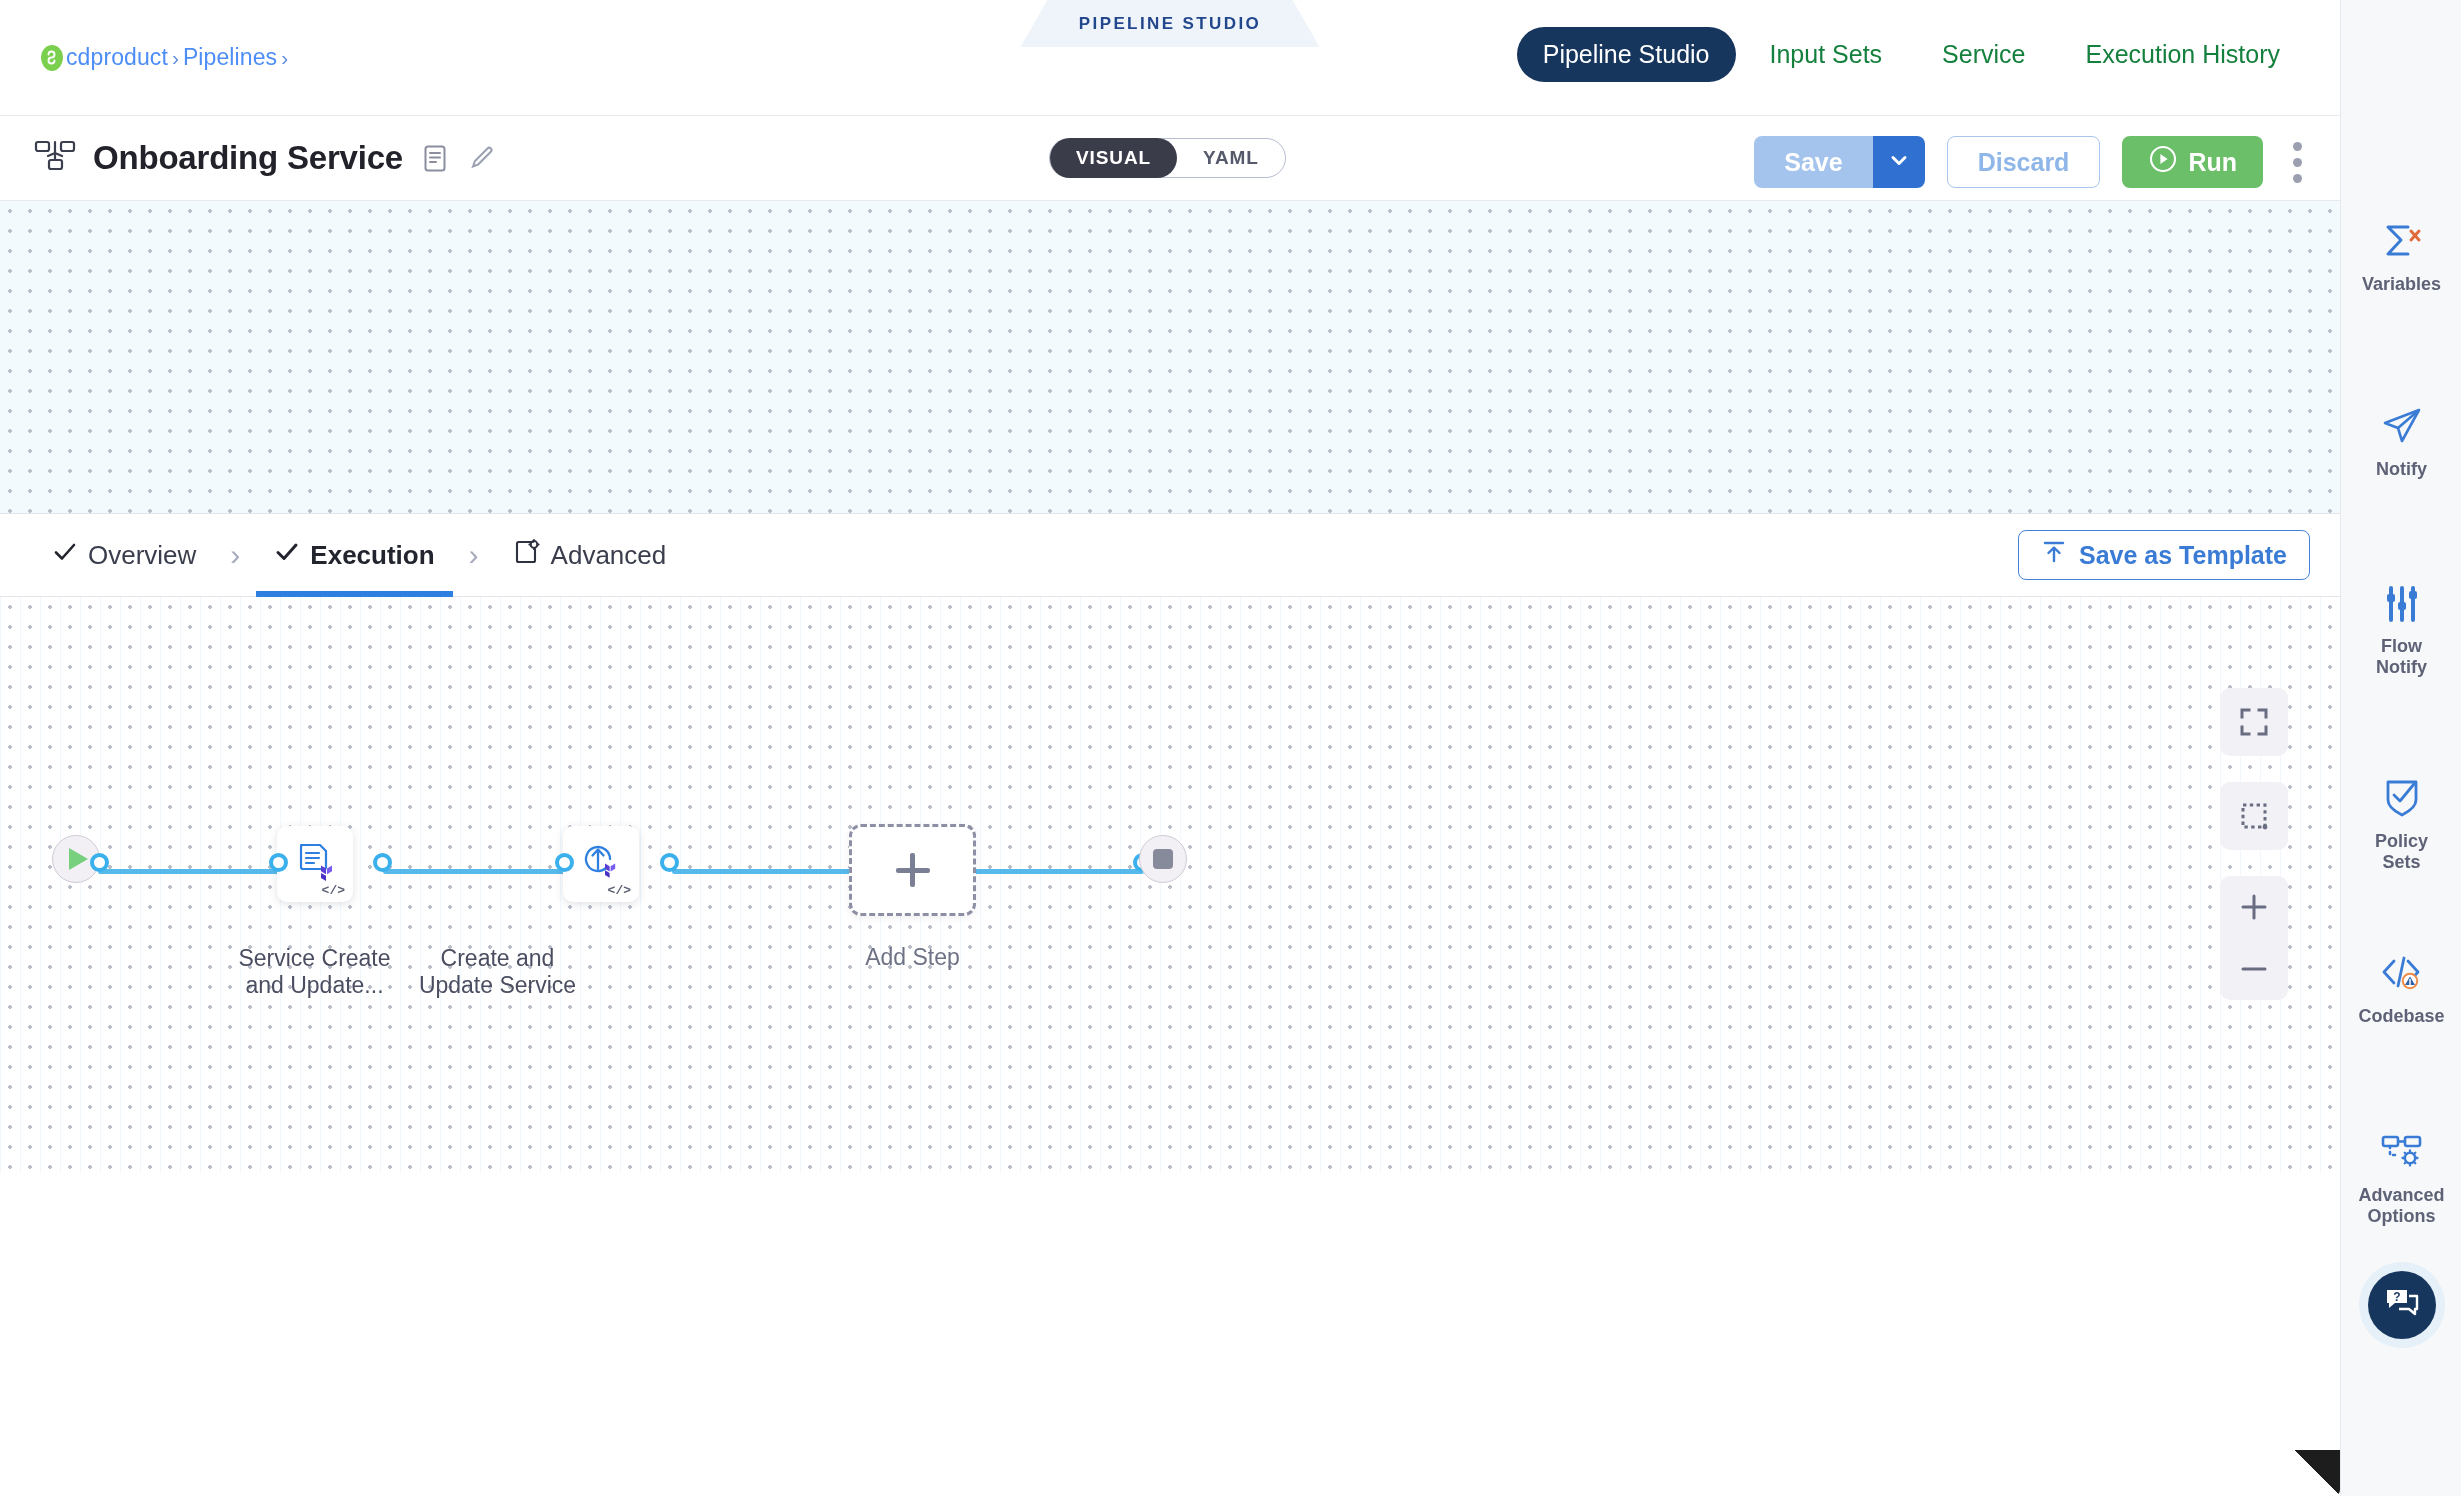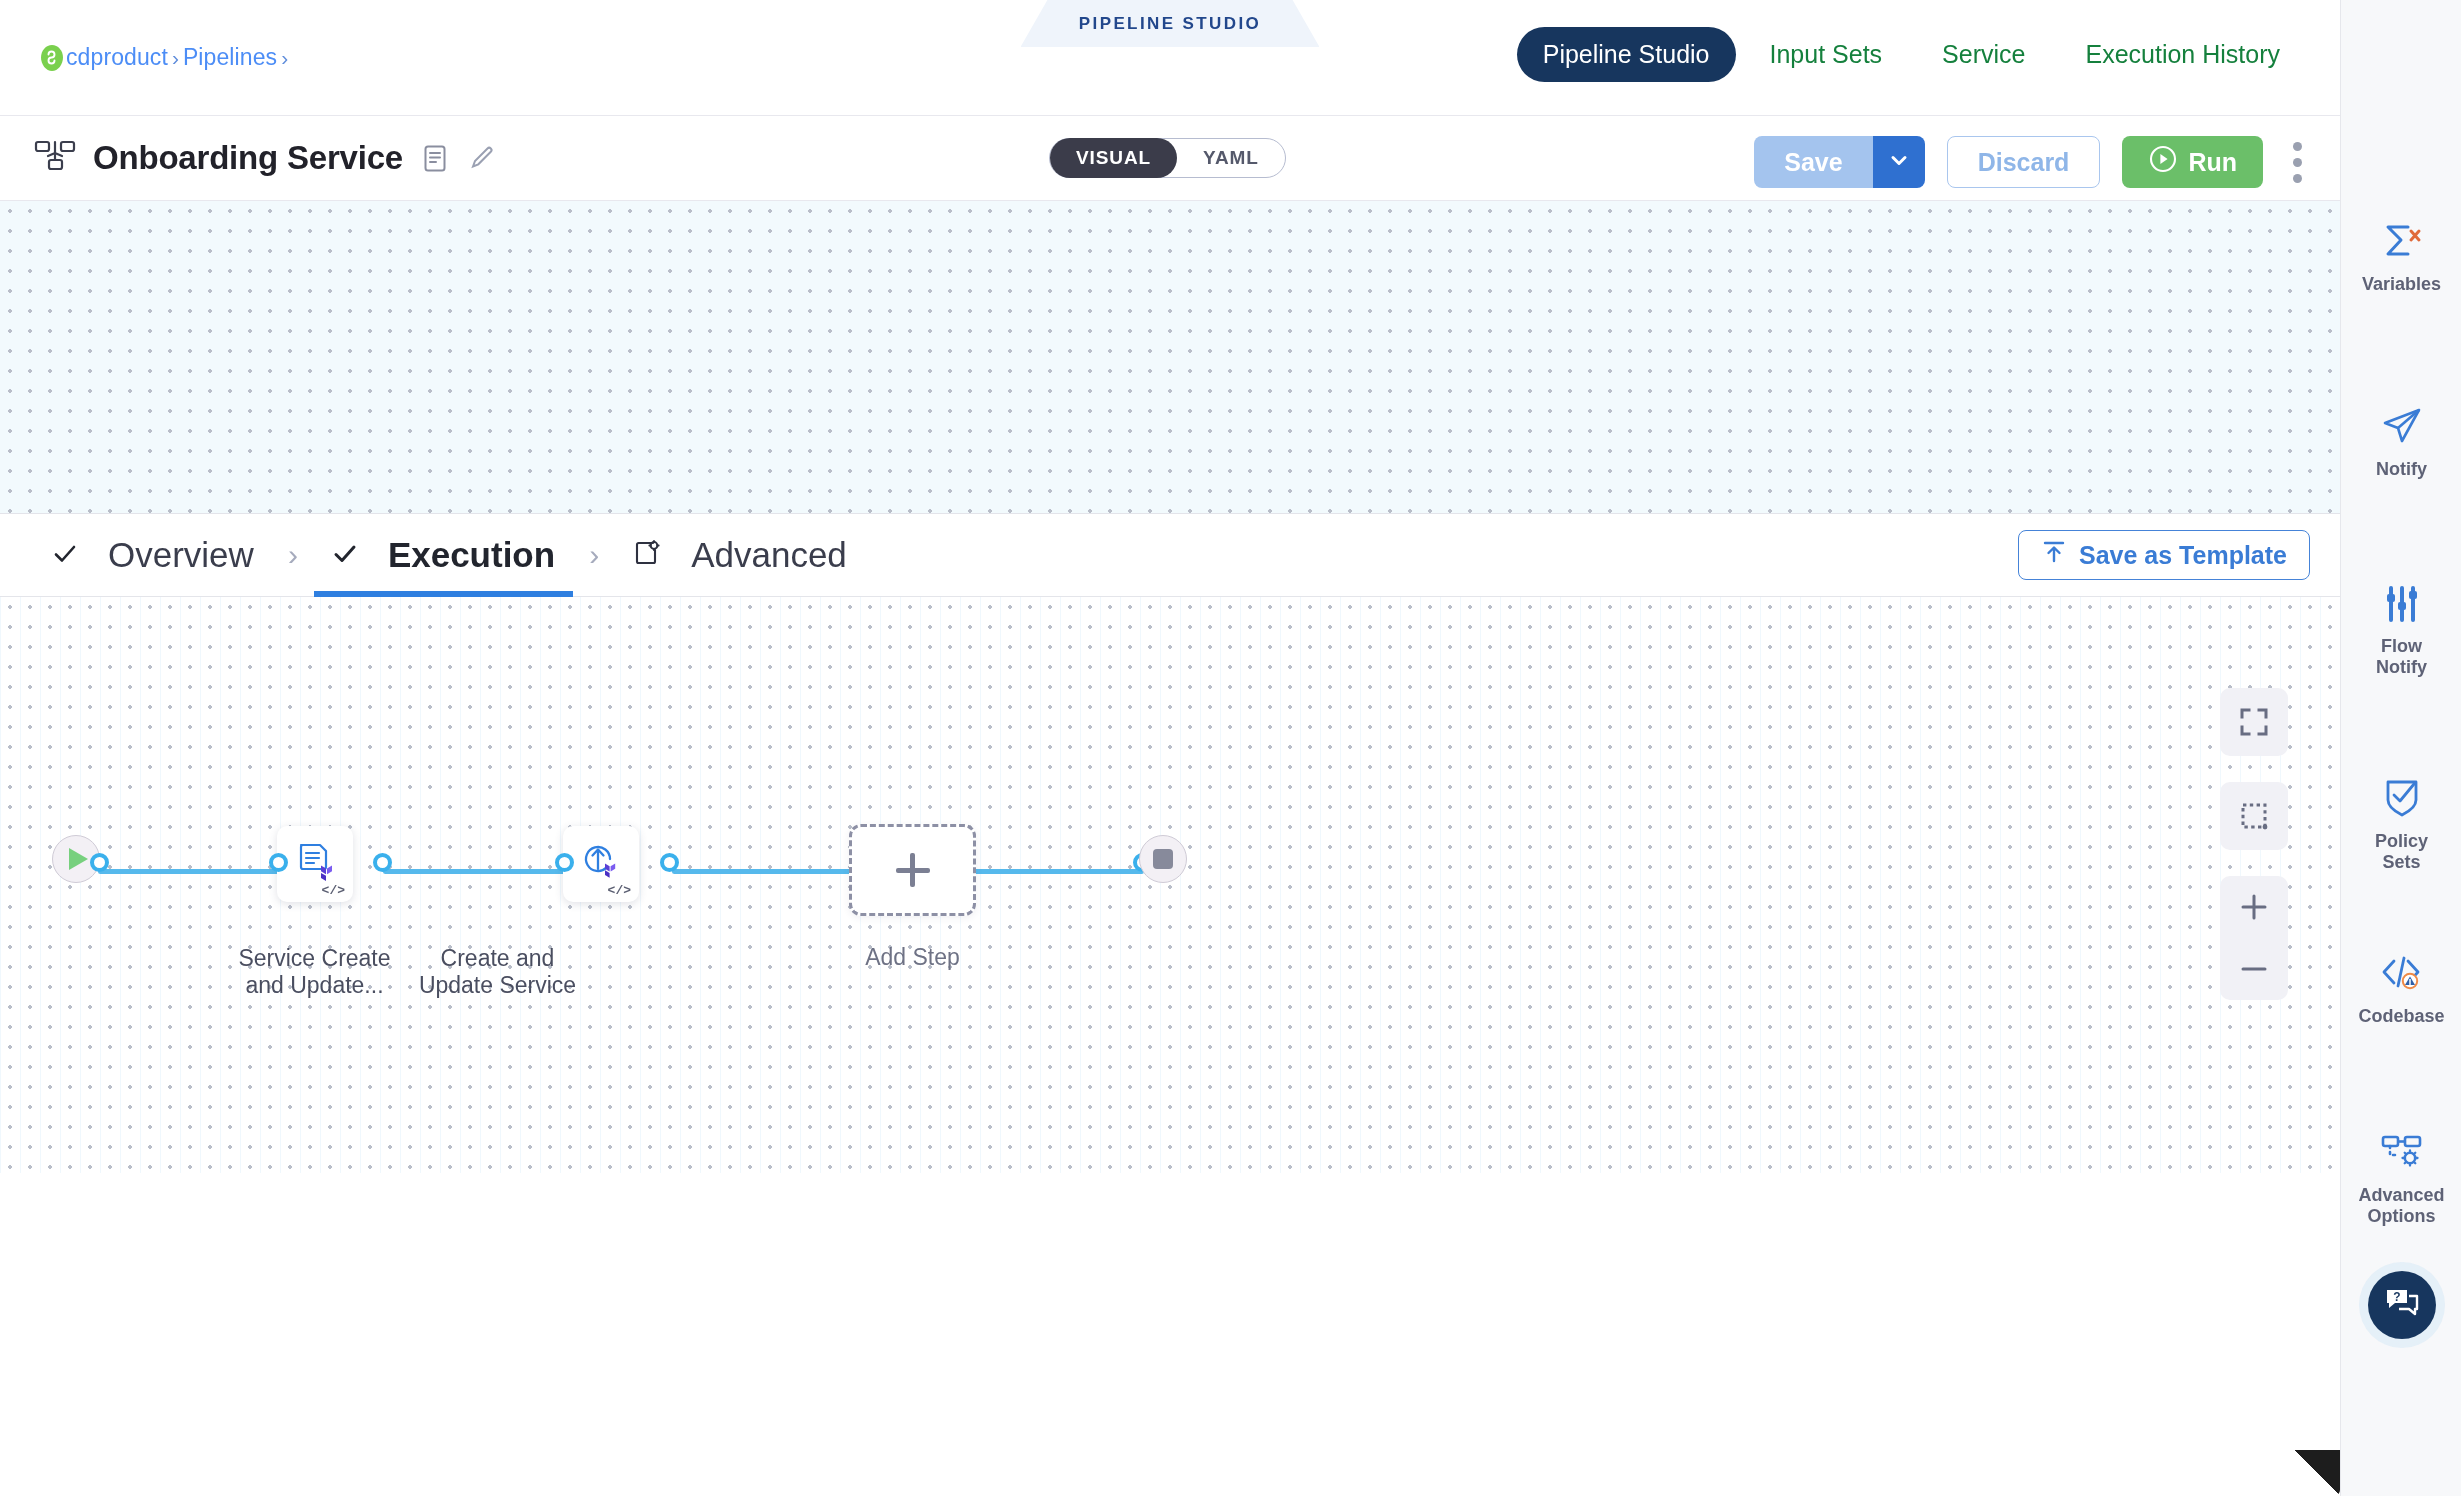--- a/index.html
+++ b/index.html
@@ -156,21 +156,21 @@
   }
   .cc-pair{ width:68px; border-radius:10px; background:#f1f1f6; display:flex; flex-direction:column; }
   .cc-half{ height:62px; display:flex; align-items:center; justify-content:center;}
 
   
   .tabstrip{
     position:relative; height:83px; width:100%; background:#fff;
     display:flex; align-items:center; border-bottom:1px solid #e4e5ea;
   }
   .tab-item{
-    display:flex; align-items:center; gap:30px; font-size:35px; color:#3a3d4c;
+    display:flex; align-items:center; gap:10px; font-size:26px; color:#3a3d4c;
     height:83px; padding:0 18px; position:relative;
   }
   .tab-item.active{ font-weight:bold; color:#22252e; }
   .tab-item.active::after{
     content:""; position:absolute; left:0; right:0; bottom:0; height:6px; background:#2f7fe0;
   }
   .tab-chevron{ color:#a6abbd; font-size:30px; font-weight:300; padding:0 16px; }
   .tabstrip-left{ display:flex; align-items:center; padding-left:34px;}
   .btn-template{
     position:absolute; right:30px; top:16px; height:50px;

